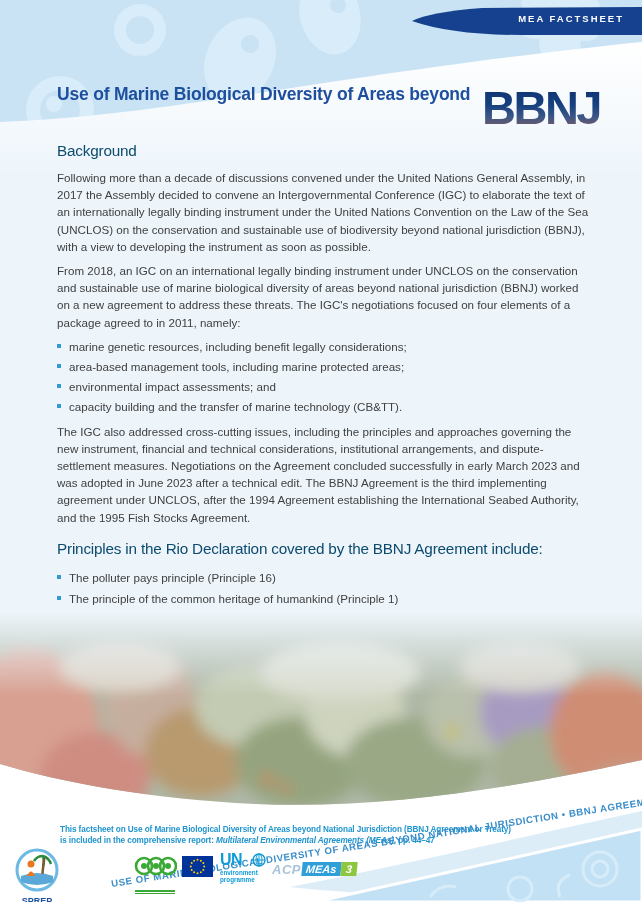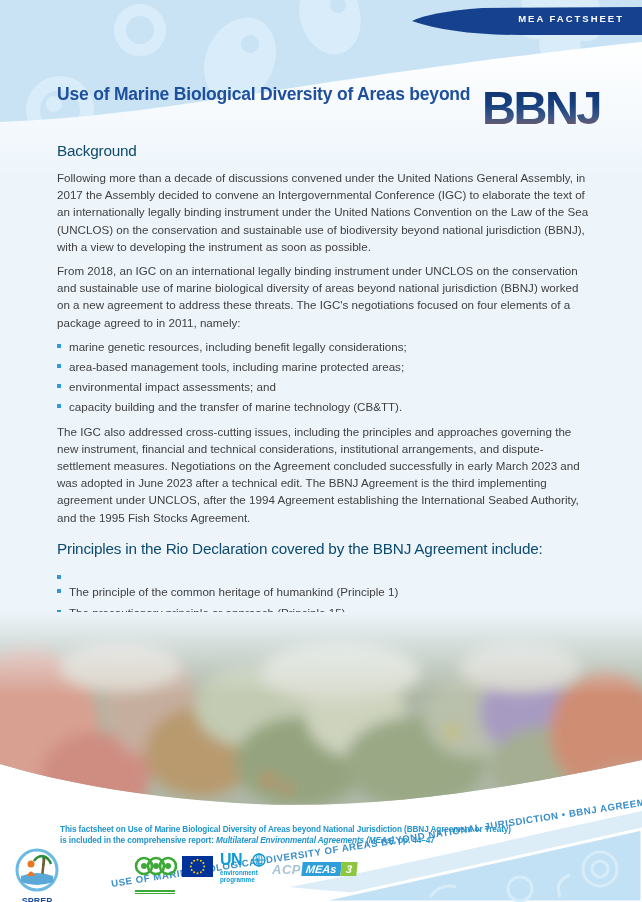--- a/index.html
+++ b/index.html
@@ -154,20 +154,21 @@
           <span class="sq"></span>
           <span>capacity building and the transfer of marine technology (CB&amp;TT).</span>
         </li>
     </ul>
     <p>The IGC also addressed cross-cutting issues, including the principles and approaches governing the new instrument, financial and technical considerations, institutional arrangements, and dispute-settlement measures. Negotiations on the Agreement concluded successfully in early March 2023 and was adopted in June 2023 after a technical edit. The BBNJ Agreement is the third implementing agreement under UNCLOS, after the 1994 Agreement establishing the International Seabed Authority, and the 1995 Fish Stocks Agreement.</p>
 
     <h2 class="pr-heading">Principles in the Rio Declaration covered by the BBNJ Agreement include:</h2>
     <ul class="blist second">
       <li>
           <span class="sq"></span>
+          <span>The polluter pays principle (Principle 16)</span>
         </li>
       <li>
           <span class="sq"></span>
           <span>The principle of the common heritage of humankind (Principle 1)</span>
         </li>
       <li>
           <span class="sq"></span>
           <span>The precautionary principle or approach (Principle 15)</span>
         </li>
       <li>

